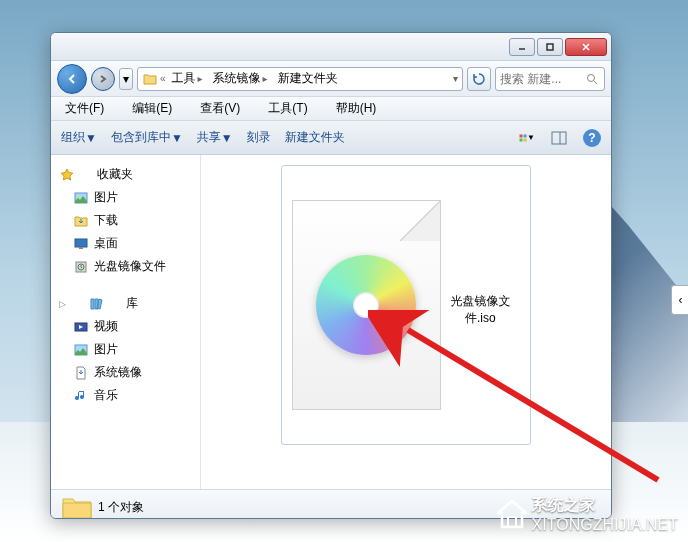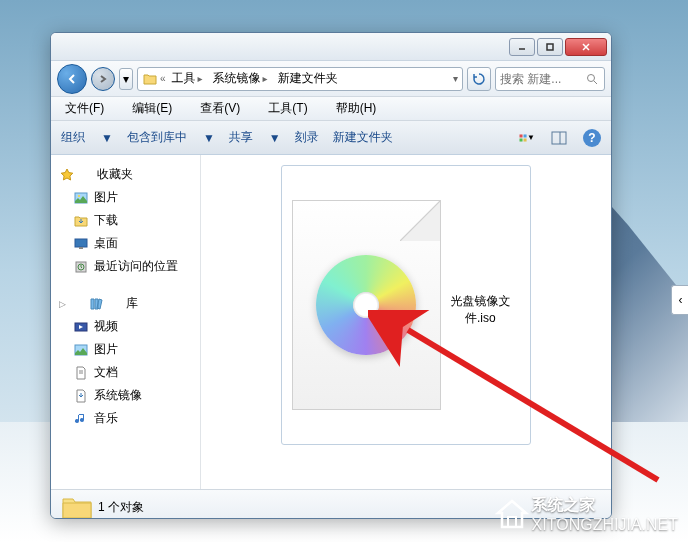--- a/index.html
+++ b/index.html
@@ -18,21 +18,21 @@
 .navdrop{width:14px;height:22px;border:1px solid #a0b0c0;border-radius:3px;background:linear-gradient(180deg,#fff,#e0e8f0);display:flex;align-items:center;justify-content:center;cursor:pointer}
 .breadcrumb{flex:1;height:24px;border:1px solid #a0b0c0;border-radius:3px;background:#fff;display:flex;align-items:center;padding:0 4px;gap:2px}
 .bc-seg{padding:0 4px;cursor:pointer;display:flex;align-items:center;gap:2px}
 .bc-arrow{color:#666;font-size:10px}
 .refresh{width:24px;height:24px;border:1px solid #a0b0c0;border-radius:3px;background:linear-gradient(180deg,#fff,#e0e8f0);display:flex;align-items:center;justify-content:center;cursor:pointer}
 .search{width:110px;height:24px;border:1px solid #a0b0c0;border-radius:3px;background:#fff;display:flex;align-items:center;padding:0 4px;gap:4px}
 .search input{border:none;outline:none;flex:1;color:#ec4899;width:70px}
 .menubar{height:24px;background:linear-gradient(180deg,#f8fafc,#e8eef4);display:flex;align-items:center;padding:0 8px;gap:16px;border-bottom:1px solid #d0d8e0}
 .menuitem{padding:2px 6px;cursor:pointer}
 .toolbar{height:34px;background:linear-gradient(180deg,#f0f4f8,#dce4ec);display:flex;align-items:center;padding:0 10px;gap:14px;border-bottom:1px solid #c0d0e0}
-.toolitem{display:flex;align-items:center;gap:16px;cursor:pointer;color:#1a4a8a}
+.toolitem{display:flex;align-items:center;gap:0;cursor:pointer;color:#1a4a8a}
 .toolitem.help{margin-left:auto;background:#4a8ad0;color:#fff;width:18px;height:18px;border-radius:50%;justify-content:center;font-weight:bold}
 .toolicon{display:flex;align-items:center;gap:16px;margin-left:auto}
 .content{display:flex;height:334px}
 .sidebar{width:150px;border-right:1px solid #e0e4e8;padding:8px 4px;overflow-y:auto}
 .sb-group{margin-bottom:14px}
 .sb-hdr{display:flex;align-items:center;gap:22px;padding:3px 4px;cursor:pointer}
 .sb-item{display:flex;align-items:center;gap:5px;padding:3px 4px 3px 18px;cursor:pointer}
 .ico{width:16px;height:16px;display:inline-flex;align-items:center;justify-content:center;flex-shrink:0}
 .main{flex:1;padding:10px;position:relative}
 .file-tile{width:250px;height:280px;border:1px solid #c0d0e0;border-radius:3px;background:#fff;margin:0 auto;display:flex;flex-direction:row;align-items:center;justify-content:center;padding:10px;cursor:pointer}
@@ -210,21 +210,21 @@
             <span>桌面</span>
           </div>
         <div class="sb-item">
             <span class="ico">
               <svg width="14" height="14" viewBox="0 0 14 14">
                 <rect x="2" y="2" width="10" height="10" fill="#d8d8d8" stroke="#888"></rect>
                 <circle cx="7" cy="7" r="3" fill="none" stroke="#488848"></circle>
                 <path d="M7 5v2l1 1" stroke="#488848" fill="none"></path>
               </svg>
             </span>
-            <span>最近访问的位置</span>
+            <span>光盘镜像文件</span>
           </div>
       </div>
       <div class="sb-group">
         <div class="sb-hdr">
             <span style="color:#888;font-size:9px">▷</span>
             <span class="ico">
               <svg width="14" height="14" viewBox="0 0 14 14">
                 <path d="M2 2h3v10H2zM6 2h3v10H6zM10 2l3 1-2 9-3-1z" fill="#78b8e8" stroke="#4888b8"></path>
               </svg>
             </span>
@@ -240,30 +240,20 @@
             <span>视频</span>
           </div>
         <div class="sb-item">
             <span class="ico">
               <svg width="14" height="14" viewBox="0 0 14 14">
                 <rect x="1" y="2" width="12" height="10" fill="#a8d8f8" stroke="#5898c8"></rect>
                 <path d="M1 10l3-3 2 2 3-4 4 5v2H1z" fill="#58a858"></path>
               </svg>
             </span>
             <span>图片</span>
-          </div>
-        <div class="sb-item">
-            <span class="ico">
-              <svg width="14" height="14" viewBox="0 0 14 14">
-                <path d="M3 1h6l2 2v10H3z" fill="#fff" stroke="#888"></path>
-                <line x1="5" y1="5" x2="9" y2="5" stroke="#888"></line>
-                <line x1="5" y1="7" x2="9" y2="7" stroke="#888"></line>
-              </svg>
-            </span>
-            <span>文档</span>
           </div>
         <div class="sb-item">
             <span class="ico">
               <svg width="14" height="14" viewBox="0 0 14 14">
                 <path d="M3 1h6l2 2v10H3z" fill="#fff" stroke="#888"></path>
                 <path d="M7 4v4M5 6l2 2 2-2" stroke="#3878b8" fill="none"></path>
               </svg>
             </span>
             <span>系统镜像</span>
           </div>

